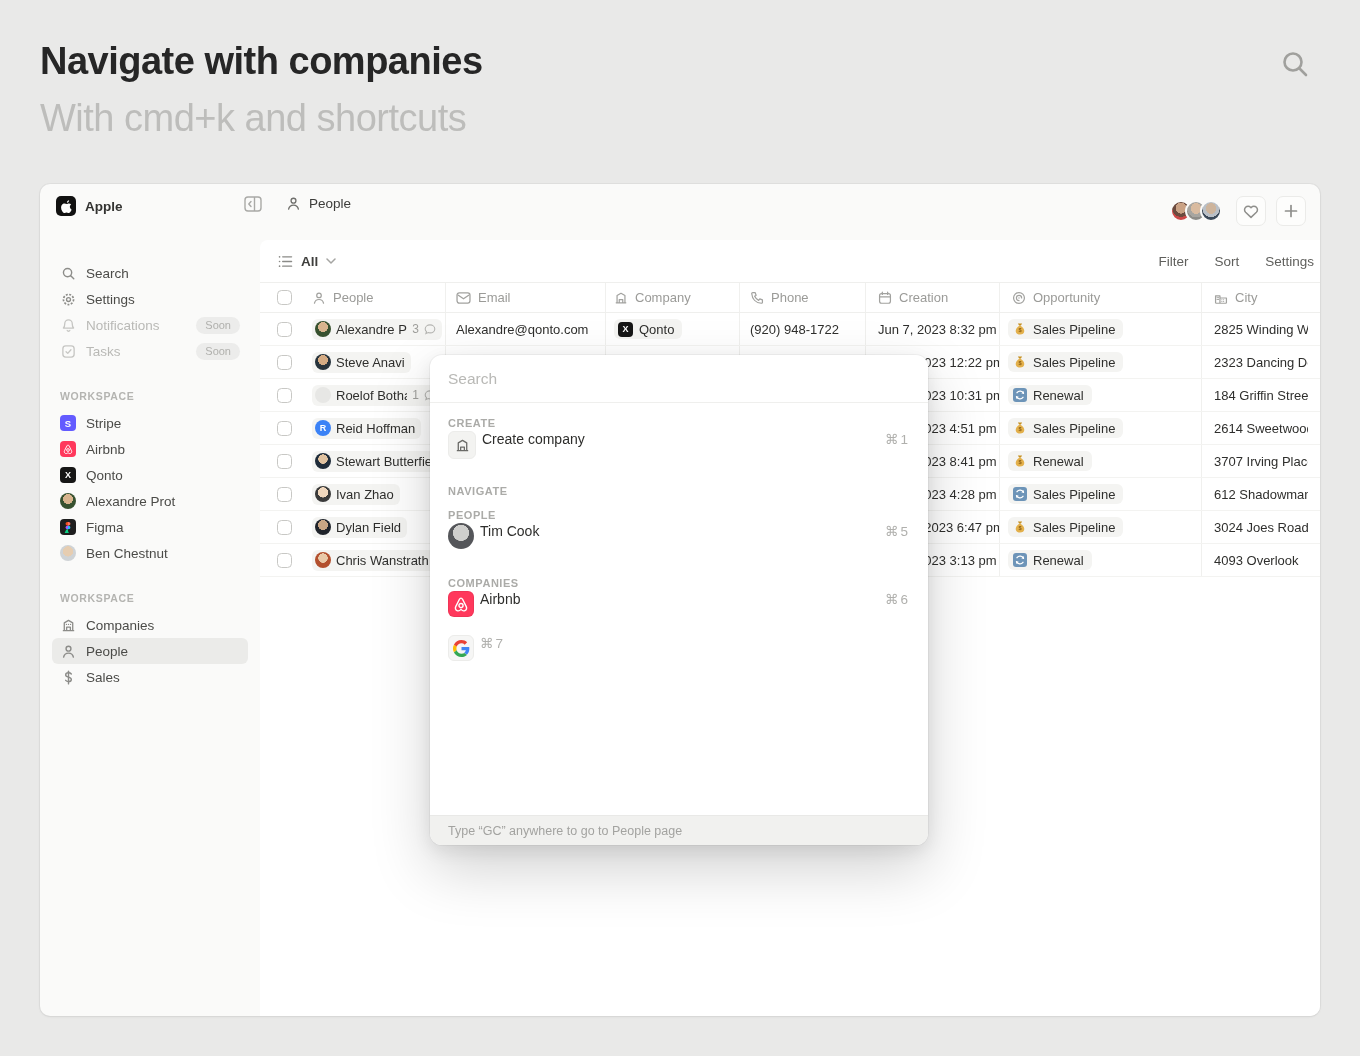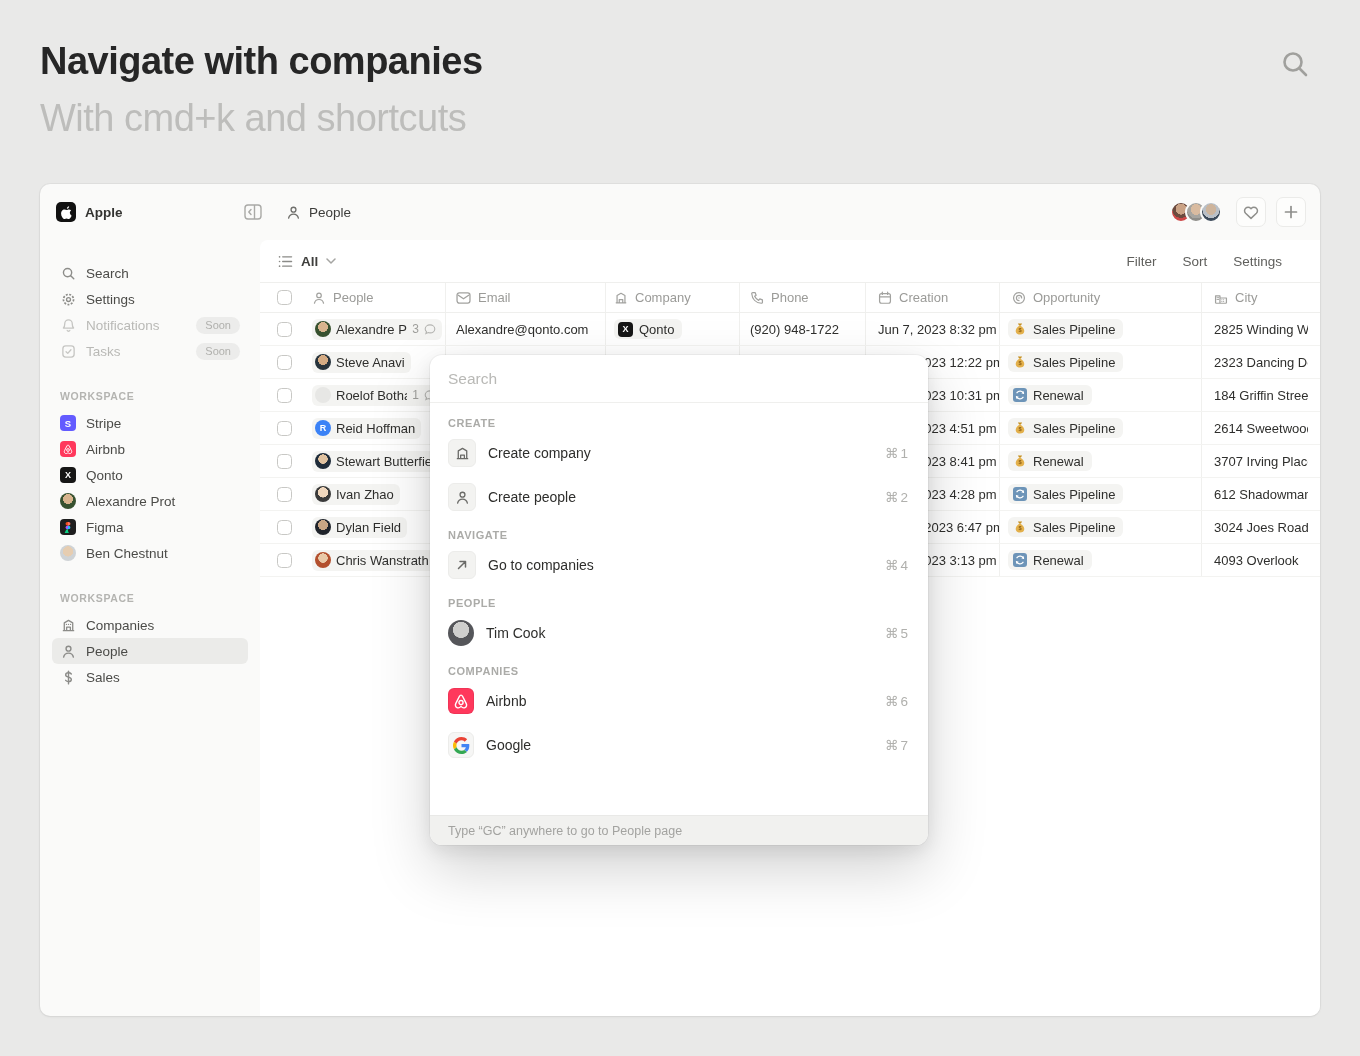--- a/index.html
+++ b/index.html
@@ -18,21 +18,21 @@
   .page-title { font-size:38px; font-weight:700; color:#262626; letter-spacing:-0.5px; }
   .page-sub { font-size:38px; font-weight:400; color:#bdbdbb; letter-spacing:-0.5px; margin-top:14px; }
   .page-search { position:absolute; right:47px; top:46px; width:36px; height:36px; cursor:pointer; }
 
   
   .card {
     position:absolute; left:40px; top:184px; width:1280px; height:832px;
     background:#fafaf9; border-radius:10px; overflow:hidden;
     box-shadow:0 1px 3px rgba(0,0,0,.06), 0 0 0 1px rgba(0,0,0,.035);
   }
-  .card-head { position:absolute; left:0; top:0; right:0; height:56px; display:flex; align-items:center; }
+  .card-head { position:absolute; left:0; top:12px; right:0; height:56px; display:flex; align-items:flex-start; }
   .ws { display:flex; align-items:center; gap:9px; padding-left:16px; width:204px; }
   .ws-logo { width:20px; height:20px; border-radius:5px; background:#111; display:flex; align-items:center; justify-content:center; }
   .ws-name { font-size:13.5px; font-weight:600; color:#333331; }
   .collapse-btn { width:18px; height:16px; margin-right:0; cursor:pointer; }
   .crumb { display:flex; align-items:center; gap:8px; padding-left:24px; font-size:13.5px; color:#3c3c3a; flex:1; }
   .head-right { display:flex; align-items:center; gap:10px; padding-right:14px; }
   .avstack { display:flex; margin-right:4px; }
   .avstack .tav { width:22px; height:22px; border-radius:50%; border:2px solid #fafaf9; margin-left:-7px; }
   .avstack .tav:first-child { margin-left:0; }
   .tav1 { background:radial-gradient(circle at 50% 34%, #caa285 0 36%, #6b4a3e 37% 58%, #cc4747 59%); }
@@ -64,21 +64,21 @@
   .av-reid      { background:#3b82f6; display:flex; align-items:center; justify-content:center; color:#fff; font-size:9px; font-weight:700; }
   .av-stewart   { background:radial-gradient(circle at 50% 38%, #e0c2a0 0 36%, #1f2c3a 38%); }
   .av-ivan      { background:radial-gradient(circle at 50% 40%, #f0d7bd 0 40%, #3a3a3a 42%); }
   .av-dylan     { background:radial-gradient(circle at 50% 38%, #caa684 0 38%, #20242b 40%); }
   .av-chris     { background:radial-gradient(circle at 50% 38%, #e9c9a8 0 36%, #b3502e 38%); }
   .av-ben       { background:radial-gradient(circle at 50% 40%, #e6cdb1 0 40%, #cfd3d6 42%); }
   .av-tim       { background:radial-gradient(circle at 50% 38%, #cfcfcd 0 38%, #55565a 40%); }
 
   
   .pane { position:absolute; left:220px; top:56px; right:0; bottom:0; background:#fff; border-top-left-radius:8px; }
-  .toolbar { height:42px; display:flex; align-items:center; padding:0 38px 0 18px; }
+  .toolbar { height:42px; display:flex; align-items:center; padding:0 6px 0 18px; }
   .view-pick { display:flex; align-items:center; gap:8px; font-size:13.5px; font-weight:600; color:#3f3f3d; cursor:pointer; }
   .toolbar-right { margin-left:auto; display:flex; gap:26px; font-size:13.5px; color:#5f5f5c; }
   .tba { cursor:pointer; }
 
   .thead { height:31px; display:flex; align-items:center; border-top:1px solid #efefed; border-bottom:1px solid #efefed; color:#9b9b98; font-size:13px; }
   .trow { height:33px; display:flex; align-items:center; border-bottom:1px solid #f3f3f1; font-size:13px; color:#2f2f2d; }
   .col { height:100%; display:flex; align-items:center; overflow:hidden; flex:none; }
   .col.brd { border-right:1px solid #f0f0ee; }
   .c-check { width:48px; justify-content:center; }
   .c-people { width:138px; padding-left:4px; }
@@ -111,21 +111,21 @@
     box-shadow:0 24px 60px rgba(0,0,0,.18), 0 6px 18px rgba(0,0,0,.08), 0 0 0 1px rgba(0,0,0,.04);
     display:flex; flex-direction:column; overflow:hidden;
   }
   .pal-search { height:48px; border-bottom:1px solid #efefed; display:flex; align-items:center; padding:0 18px; flex:none; }
   .pal-search input { border:none; outline:none; width:100%; font-size:15.5px; font-family:"Liberation Sans",sans-serif; color:#2f2f2d; background:transparent; }
   .pal-search input::placeholder { color:#b9b9b6; }
   .pal-body { flex:1; padding:12px 18px 0; overflow:hidden; }
   .pal-sec-title { font-size:11px; font-weight:700; letter-spacing:.05em; color:#ababa8; height:16px; line-height:16px; }
   .pal-sec { margin-top:8px; }
   .pal-sec:first-child { margin-top:0; }
-  .pal-item { height:44px; display:flex; align-items:center; gap:12px; cursor:pointer; border-radius:8px; }
+  .pal-item { height:44px; display:flex; gap:6px; cursor:pointer; border-radius:8px; }
   .pal-icbox { width:28px; height:28px; border-radius:6px; background:#f3f3f1; border:1px solid #ececea; display:flex; align-items:center; justify-content:center; flex:none; }
   .pal-icbox svg { stroke:#6b6b68; }
   .pal-av { width:26px; height:26px; border-radius:50%; flex:none; }
   .pal-logo { width:26px; height:26px; border-radius:6px; display:flex; align-items:center; justify-content:center; flex:none; }
   .pal-logo.airbnb { background:#ff385c; box-shadow:inset 0 0 0 1px rgba(0,0,0,.06); }
   .pal-logo.google { background:#f6f6f5; border:1px solid #ececea; }
   .pal-label { font-size:14px; color:#2e2e2c; flex:1; }
   .pal-key { font-size:13.5px; color:#b0b0ad; letter-spacing:2px; white-space:nowrap; }
   .pal-foot { height:30px; flex:none; background:#f1f1ef; border-top:1px solid #e9e9e7; display:flex; align-items:center; padding:0 18px; font-size:12.5px; color:#a3a3a0; }
 </style>
@@ -721,42 +721,23 @@
       <div class="pal-sec-title">CREATE</div>
       <div class="pal-item">
         <span class="pal-icbox">
             <svg width="15" height="15" viewBox="0 0 16 16" fill="none" stroke-width="1.4" stroke-linecap="round" stroke-linejoin="round">
               <path d="M2.5 13.5h11M3.5 13.5V5.2L8 2.6l4.5 2.6v8.3M6 13.5V9.8h4v3.7"></path>
             </svg>
           </span>
         <span class="pal-label">Create company</span>
         <span class="pal-key">⌘1</span>
       </div>
-      <div class="pal-item">
-        <span class="pal-icbox">
-            <svg width="15" height="15" viewBox="0 0 16 16" fill="none" stroke-width="1.4" stroke-linecap="round">
-              <circle cx="8" cy="5" r="2.6"></circle>
-              <path d="M2.8 14c.6-2.8 2.7-4.3 5.2-4.3s4.6 1.5 5.2 4.3"></path>
-            </svg>
-          </span>
-        <span class="pal-label">Create people</span>
-        <span class="pal-key">⌘2</span>
-      </div>
     </div>
     <div class="pal-sec">
       <div class="pal-sec-title">NAVIGATE</div>
-      <div class="pal-item">
-        <span class="pal-icbox">
-            <svg width="12" height="12" viewBox="0 0 12 12" fill="none" stroke-width="1.5" stroke-linecap="round" stroke-linejoin="round">
-              <path d="M2.5 9.5 9.5 2.5M4 2.5h5.5V8"></path>
-            </svg>
-          </span>
-        <span class="pal-label">Go to companies</span>
-        <span class="pal-key">⌘4</span>
-      </div>
     </div>
     <div class="pal-sec">
       <div class="pal-sec-title">PEOPLE</div>
       <div class="pal-item">
         <span class="pal-av av-tim"></span>
         <span class="pal-label">Tim Cook</span>
         <span class="pal-key">⌘5</span>
       </div>
     </div>
     <div class="pal-sec">
@@ -773,19 +754,18 @@
       </div>
       <div class="pal-item">
         <span class="pal-logo google">
             <svg width="17" height="17" viewBox="0 0 48 48">
               <path fill="#EA4335" d="M24 9.5c3.5 0 6.6 1.2 9.1 3.6l6.8-6.8C35.8 2.4 30.3 0 24 0 14.6 0 6.5 5.4 2.6 13.2l7.9 6.2C12.4 13.6 17.7 9.5 24 9.5z"></path>
               <path fill="#4285F4" d="M46.1 24.5c0-1.6-.1-3.1-.4-4.5H24v9h12.4c-.5 2.8-2.2 5.2-4.6 6.8l7.4 5.8c4.3-4 6.9-9.9 6.9-17.1z"></path>
               <path fill="#FBBC05" d="M10.5 28.6a14.5 14.5 0 0 1 0-9.2l-7.9-6.2a24 24 0 0 0 0 21.6l7.9-6.2z"></path>
               <path fill="#34A853" d="M24 48c6.3 0 11.6-2.1 15.5-5.7l-7.4-5.8c-2.1 1.4-4.8 2.2-8.1 2.2-6.3 0-11.6-4.1-13.5-9.8l-7.9 6.2C6.5 42.6 14.6 48 24 48z"></path>
             </svg>
           </span>
-        <span class="pal-label">Google</span>
         <span class="pal-key">⌘7</span>
       </div>
     </div>
   </div>
   <div class="pal-foot">Type “GC” anywhere to go to People page</div>
 </div>
 
 </body></html>

